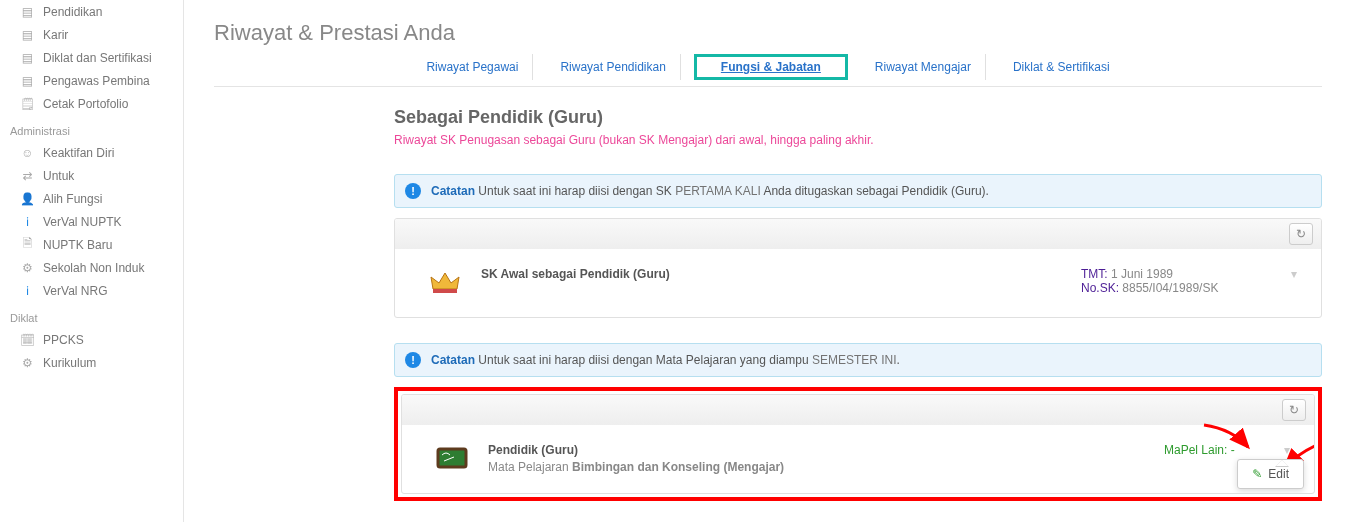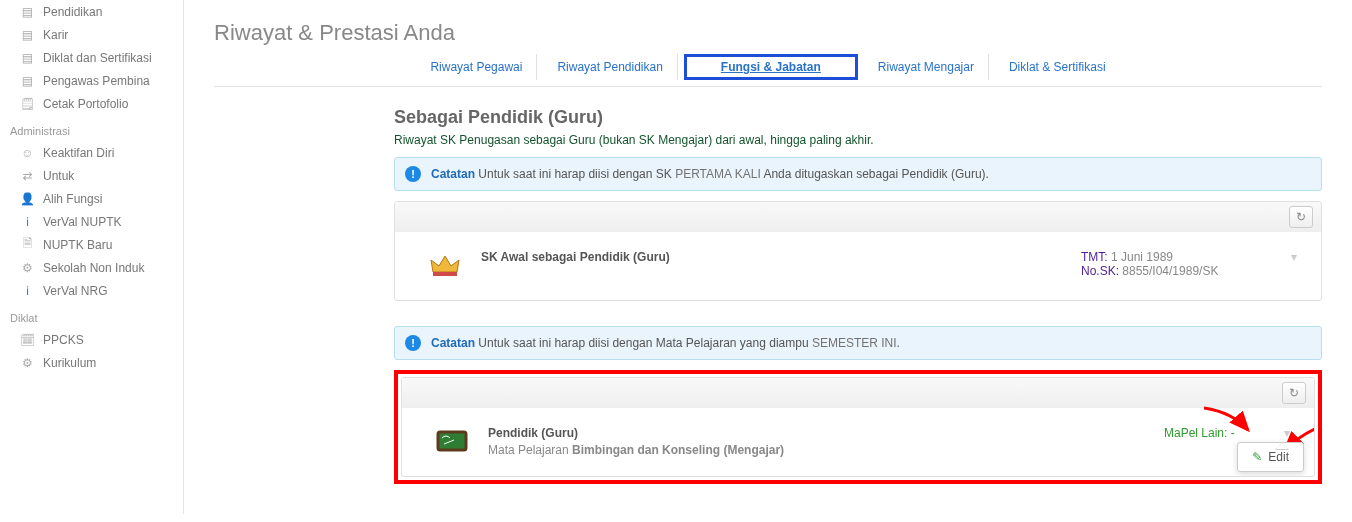--- a/index.html
+++ b/index.html
@@ -7,28 +7,28 @@
 .app{display:flex}
 .sidebar{width:184px;border-right:1px solid #e5e5e5;padding:0;background:#fff}
 .side-list{list-style:none;padding:0}
 .side-item{display:flex;align-items:center;padding:4px 8px 4px 20px;gap:8px;cursor:pointer}
 .side-item span.lbl{color:#777}
 .side-header{color:#999;font-size:11px;padding:10px 8px 4px 10px}
 .side-icon{width:15px;height:15px;display:inline-flex;align-items:center;justify-content:center;color:#aaa;font-size:12px}
 .side-icon.blue{color:#1e88e5}
 .main{flex:1;padding:0 30px 30px 30px}
 .page-title{font-size:22px;color:#888;text-align:left;padding:20px 0 8px 0;font-weight:400}
-.tabbar{display:flex;align-items:center;justify-content:center;gap:6px;border-bottom:1px solid #e4e4e4;padding-bottom:6px;margin-bottom:20px}
+.tabbar{display:flex;align-items:center;justify-content:center;gap:13px;border-bottom:1px solid #e4e4e4;padding-bottom:6px;margin-bottom:20px}
 .tab{color:#2972c9;padding:6px 14px;border-right:1px solid #e0e0e0}
 .tab:last-child{border-right:none}
 .tab.active{font-weight:bold;text-decoration:underline}
-.tab-highlight{border:3px solid #1d4ed8;padding:3px 20px}
+.tab-highlight{border:3px solid #14b8a6;padding:3px 10px}
 .content{margin-left:180px}
 .section-title{font-size:18px;color:#666;font-weight:bold;padding:0 0 5px 0}
-.section-sub{color:#14532d;margin-bottom:10px}
+.section-sub{color:#ec4899;margin-bottom:27px}
 .notebox{border:1px solid #b6dff0;background:#eaf4fc;border-radius:3px;padding:8px 10px;display:flex;align-items:center;gap:10px;margin-bottom:10px}
 .notebox .bang{width:16px;height:16px;border-radius:50%;background:#1e88e5;color:#fff;display:inline-flex;align-items:center;justify-content:center;font-size:11px;font-weight:bold}
 .notebox .lbl{color:#1e6bb8;font-weight:bold}
 .notebox .em{color:#737373;font-weight:normal}
 .panel{border:1px solid #e0e0e0;border-radius:3px;margin-bottom:25px;overflow:hidden}
 .panel-head{background:linear-gradient(#f9f9f9,#eee);height:30px;display:flex;justify-content:flex-end;align-items:center;padding:0 8px}
 .reload-btn{width:24px;height:22px;border:1px solid #ccc;border-radius:3px;background:linear-gradient(#fff,#eee);display:inline-flex;align-items:center;justify-content:center;color:#888;cursor:pointer}
 .panel-body{padding:18px 14px;display:flex;align-items:flex-start;position:relative}
 .itm-icon{width:32px;height:32px;margin:0 20px}
 .itm-main{flex:1}

